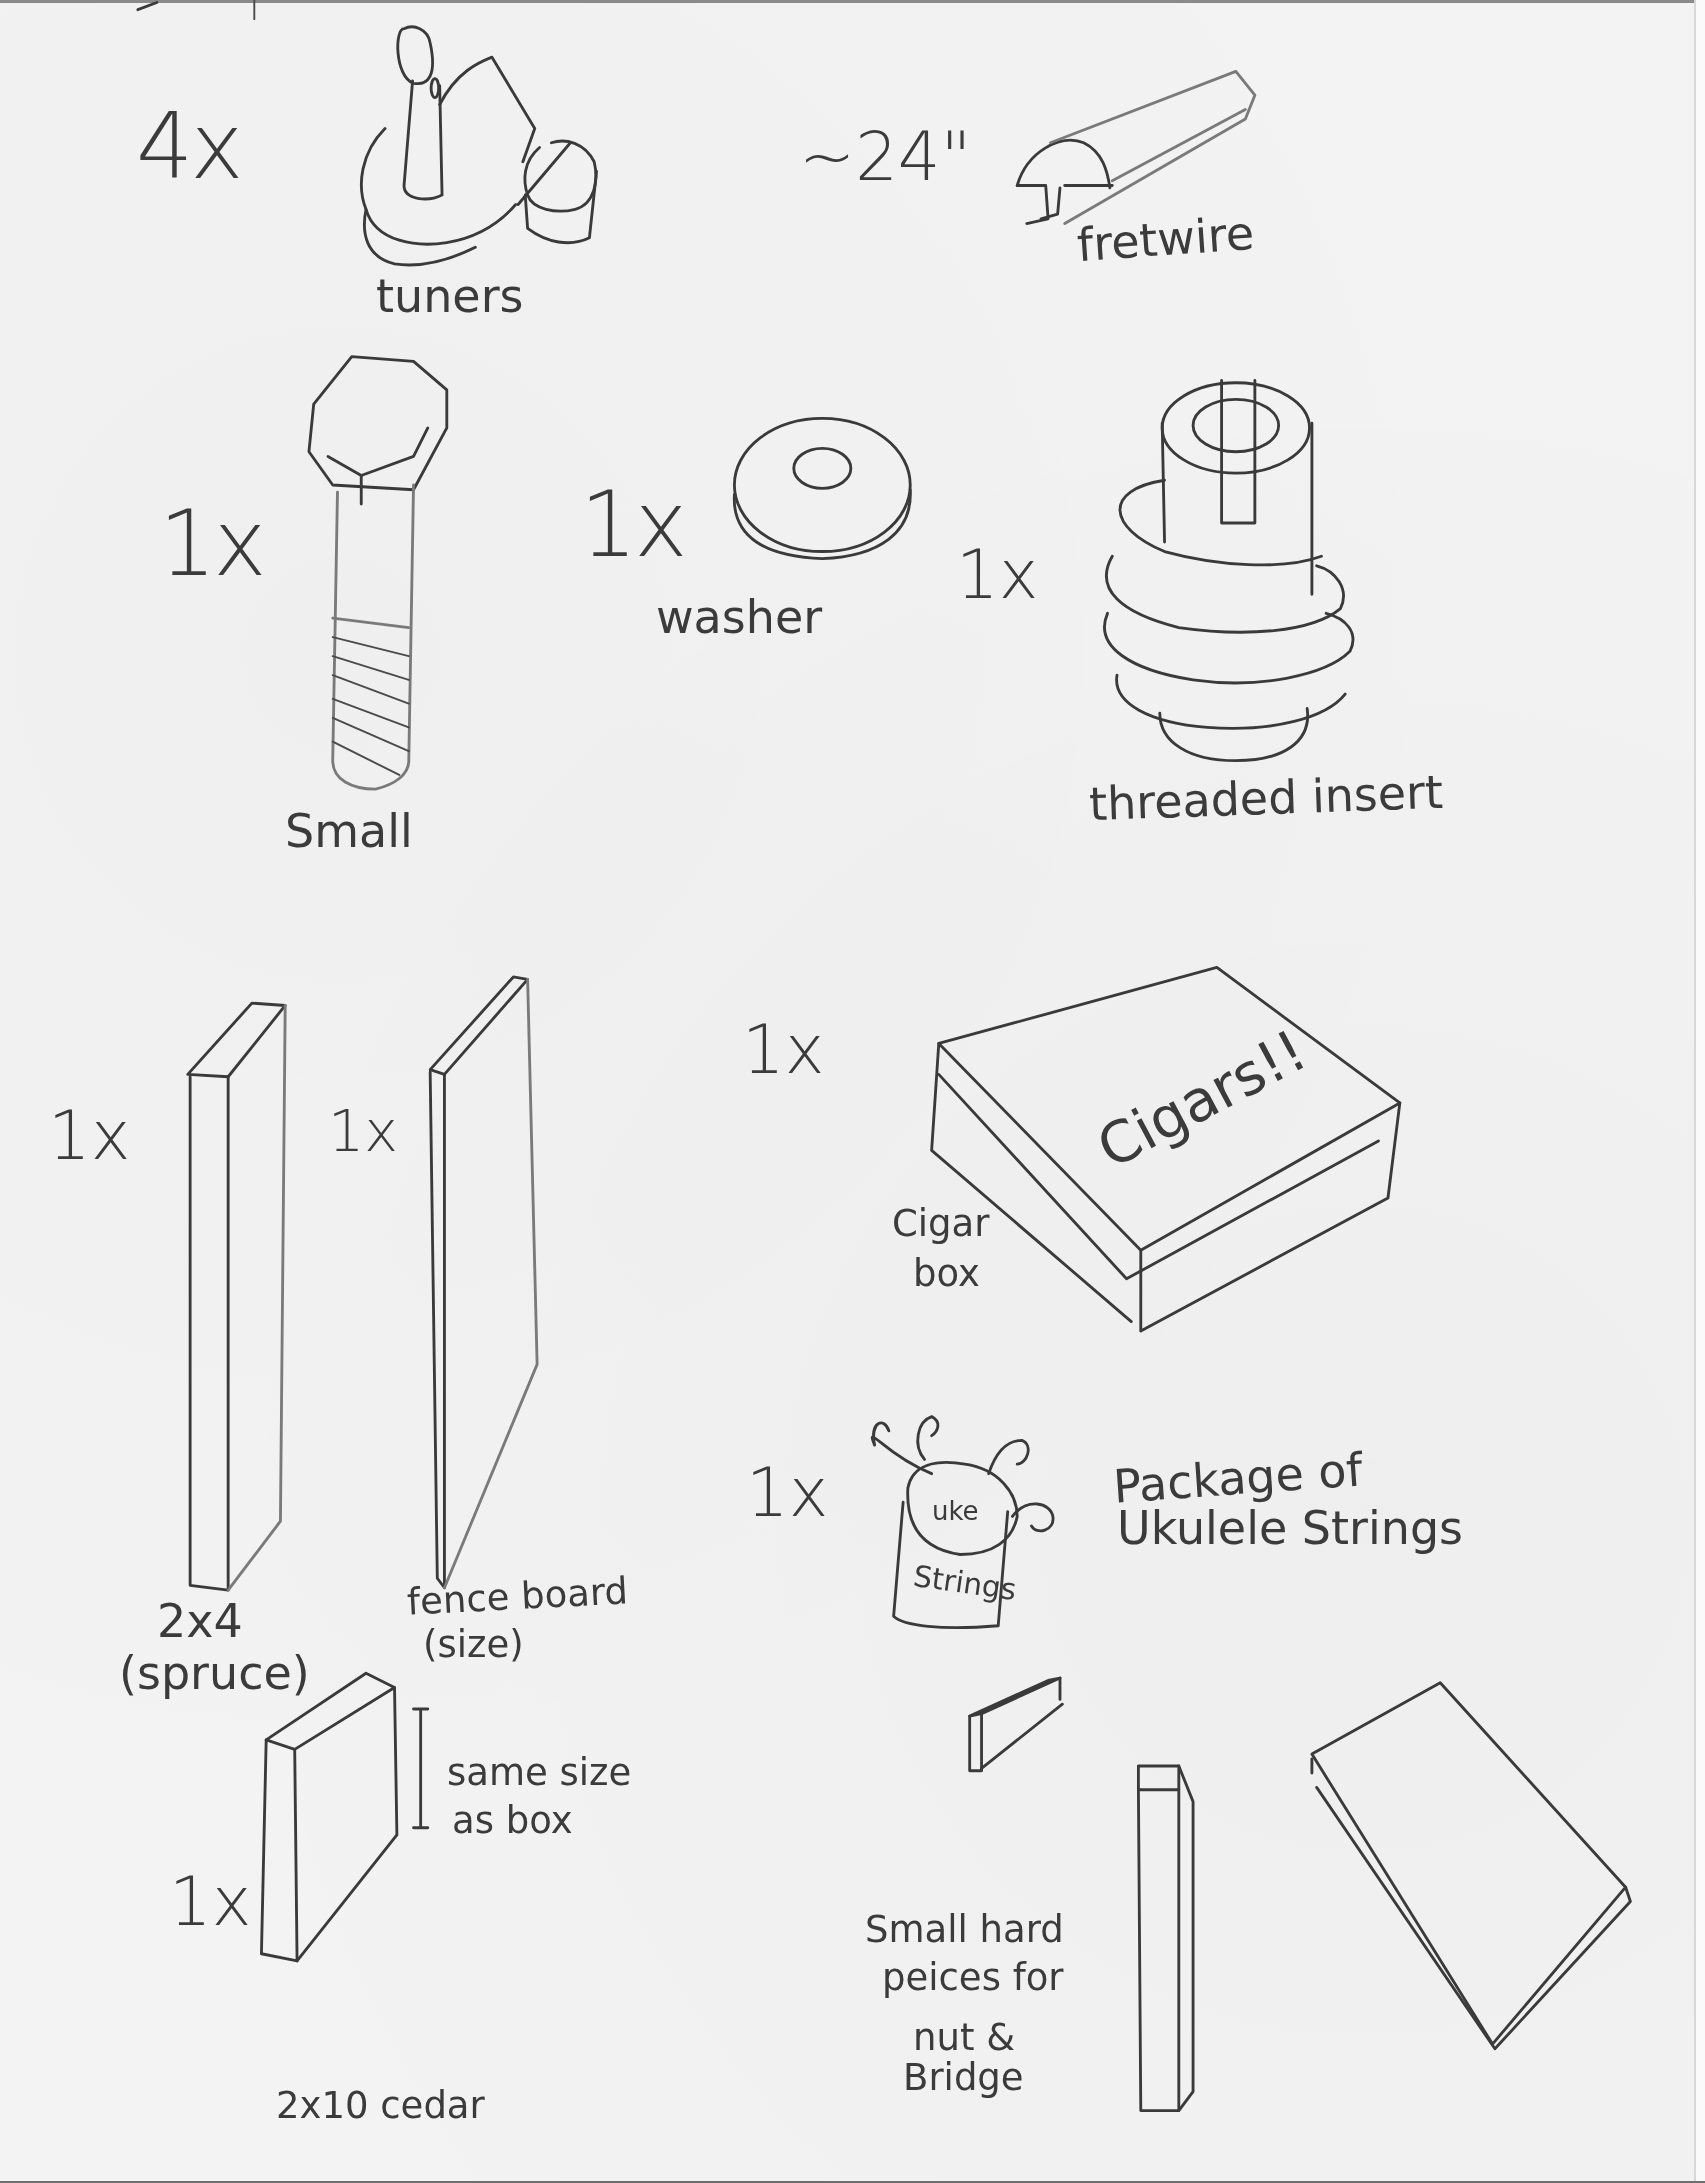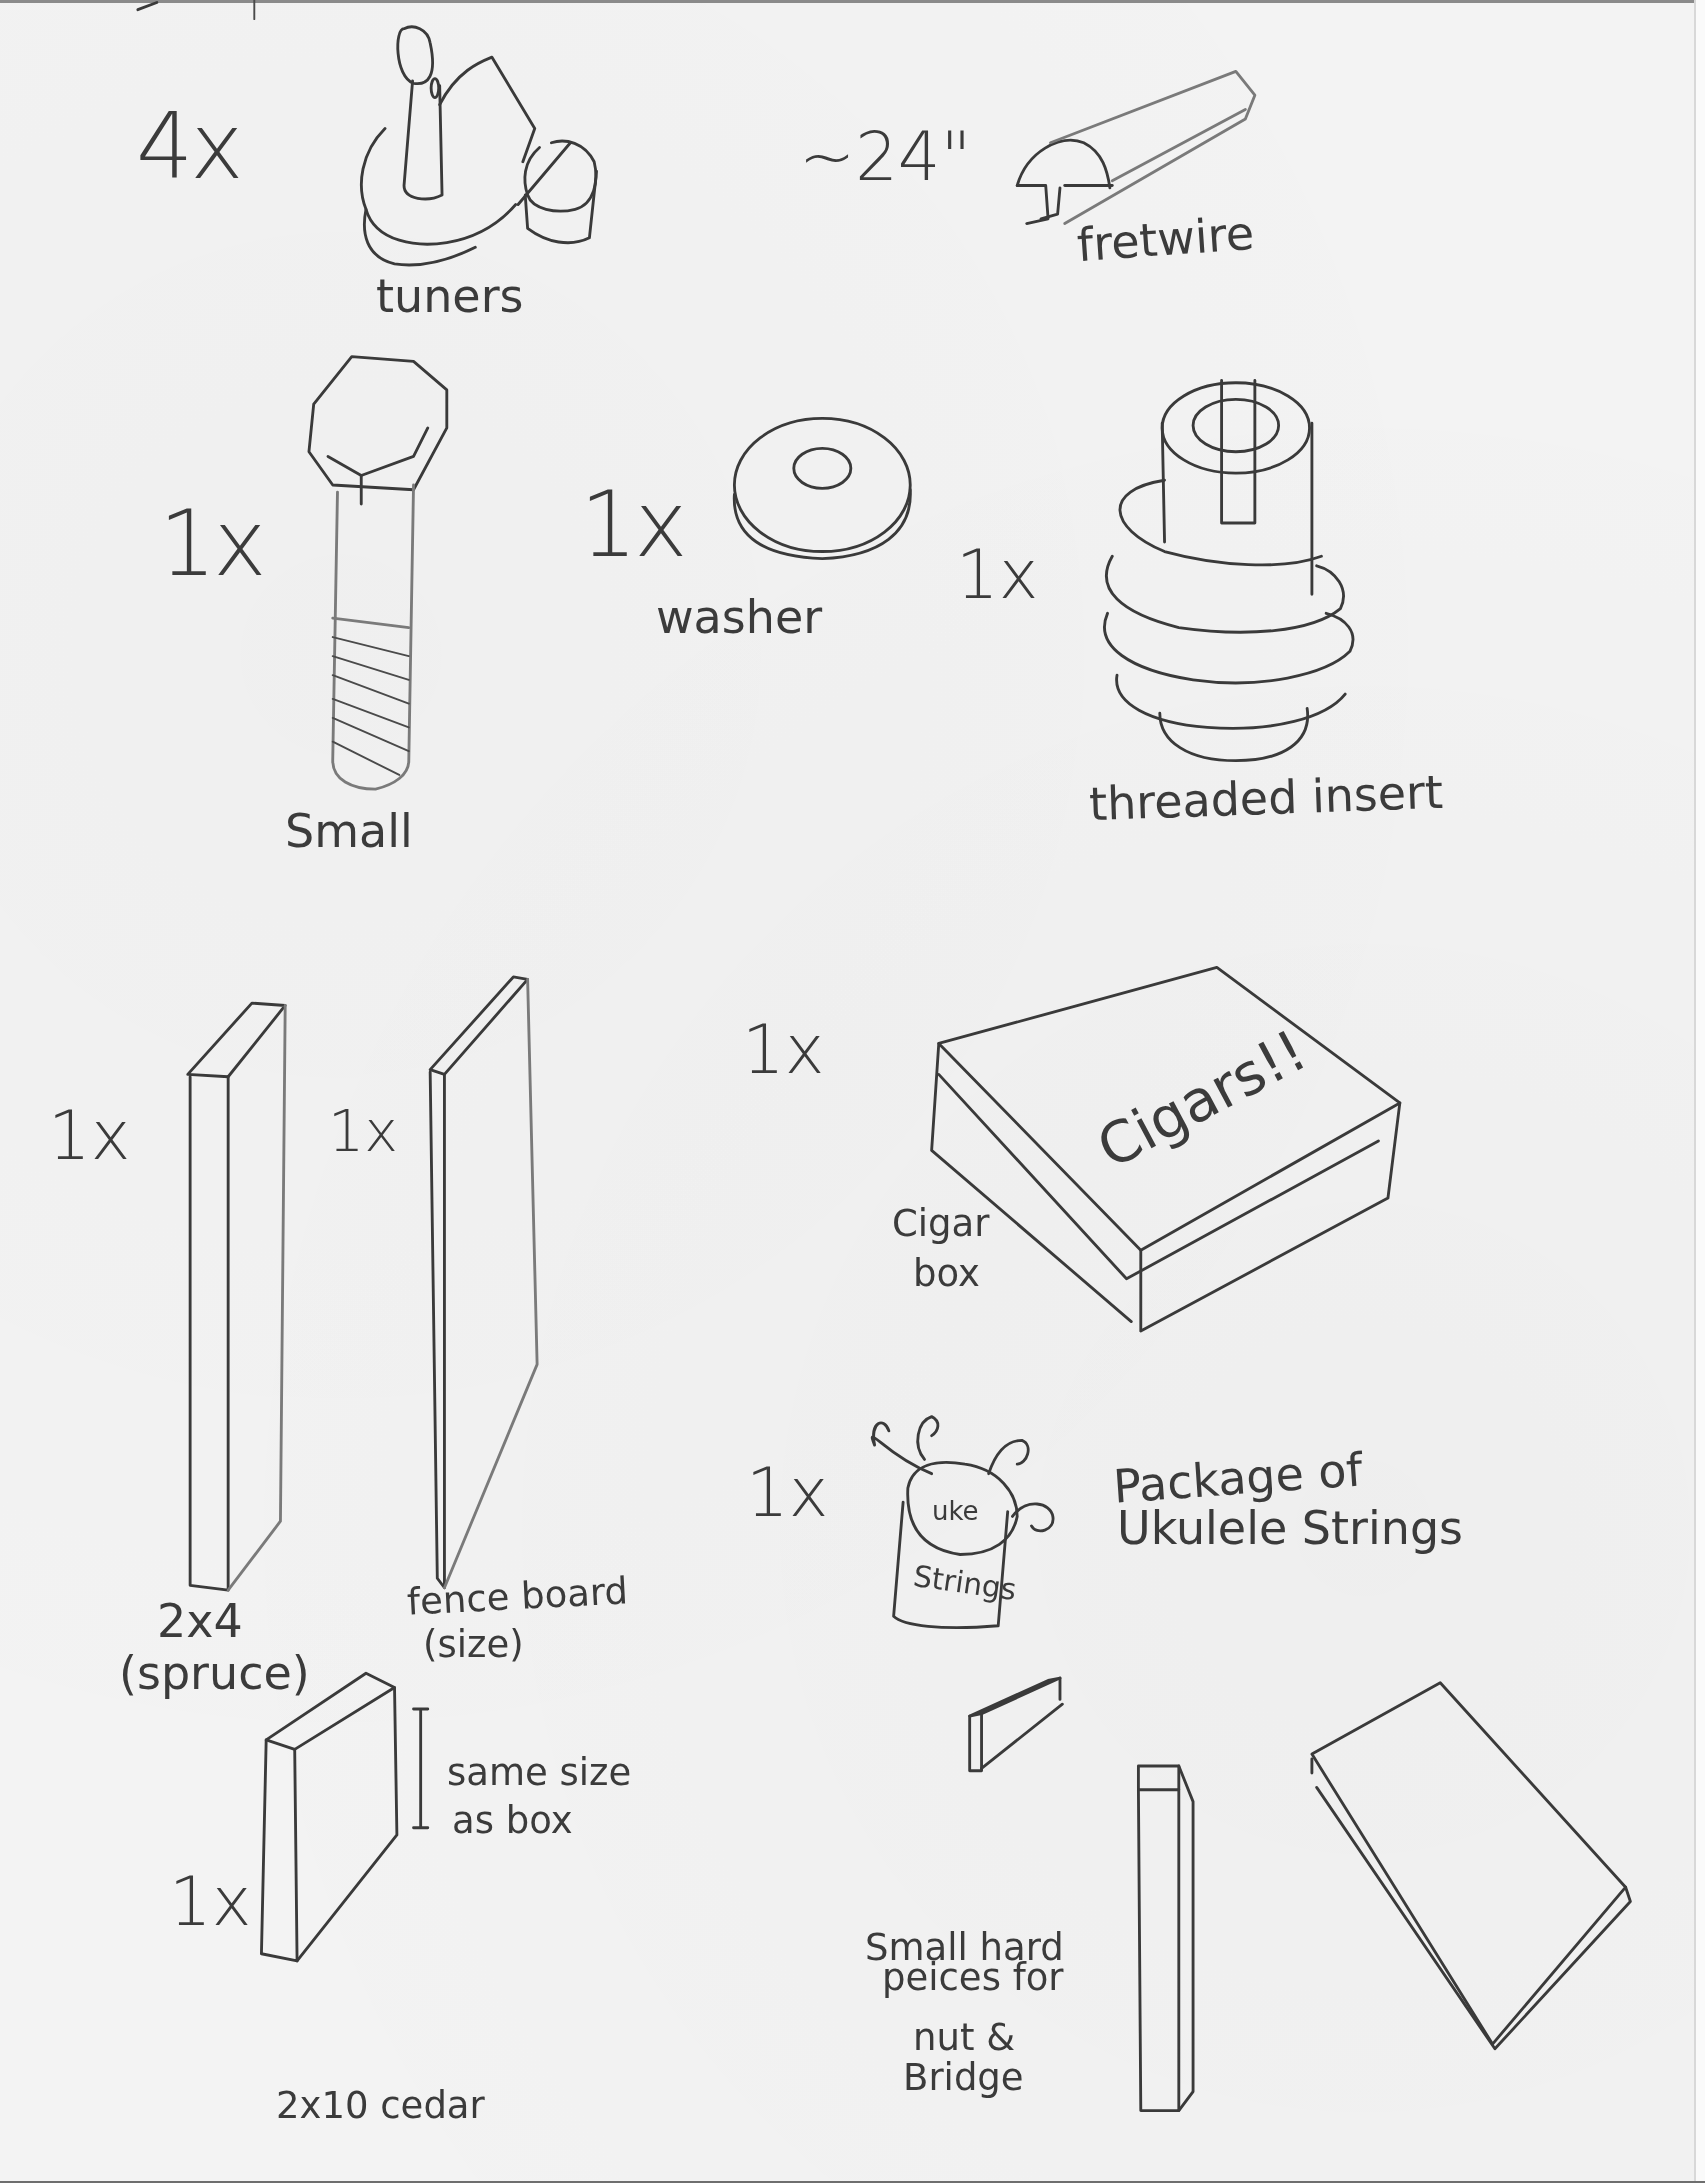--- a/index.html
+++ b/index.html
@@ -179,17 +179,17 @@
 <div class="hand pkg-text" style="left:932px;top:1498px;">uke</div>
 <div class="hand" style="left:913px;top:1569px;font-size:29.5px;transform:rotate(8deg);">Strings</div>
 <div class="hand label" style="left:1113px;top:1455px;transform:rotate(-4deg);">Package of</div>
 <div class="hand label" style="left:1117px;top:1505px;">Ukulele Strings</div>
 
 <div class="hand qty-sm" style="left:169px;top:1869px;">1x</div>
 <div class="hand label-sm" style="left:447px;top:1754px;">same size</div>
 <div class="hand label-sm" style="left:452px;top:1802px;">as box</div>
 <div class="hand label-sm" style="left:276px;top:2087px;">2x10 cedar</div>
 
-<div class="hand label-sm" style="left:865px;top:1911px;margin-top:18px;">Small hard</div>
+<div class="hand label-sm" style="left:865px;top:1911px;">Small hard</div>
 <div class="hand label-sm" style="left:882px;top:1959px;">peices for</div>
 <div class="hand label-sm" style="left:913px;top:2006px;margin-top:13px;">nut &amp;</div>
 <div class="hand label-sm" style="left:903px;top:2059px;">Bridge</div>
 
 
 </body></html>

